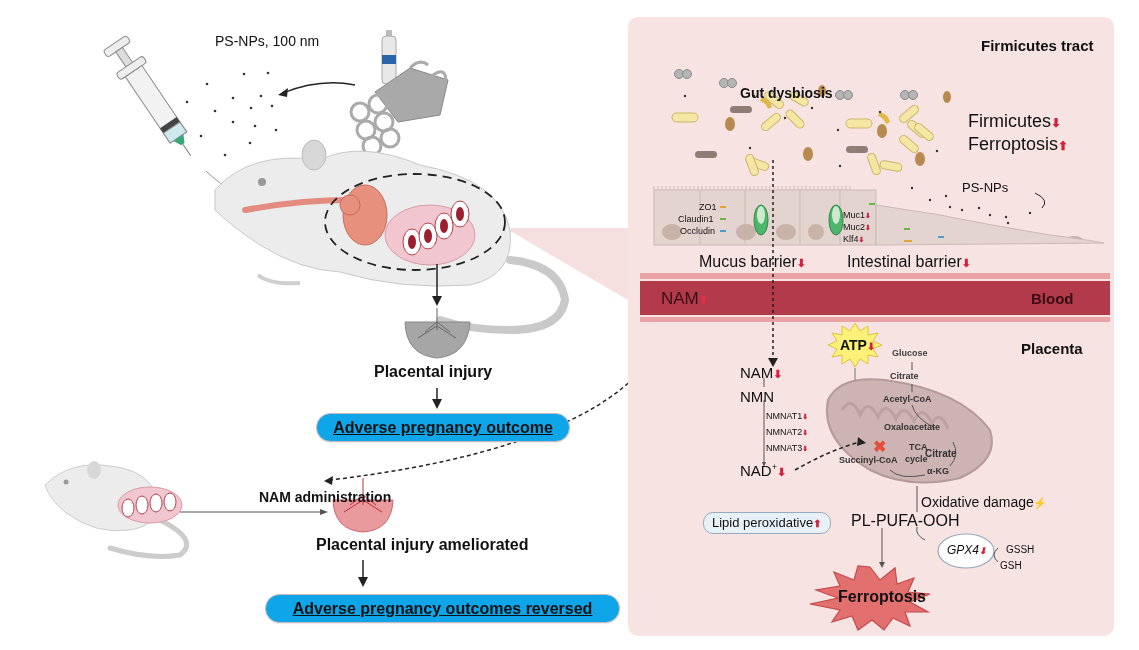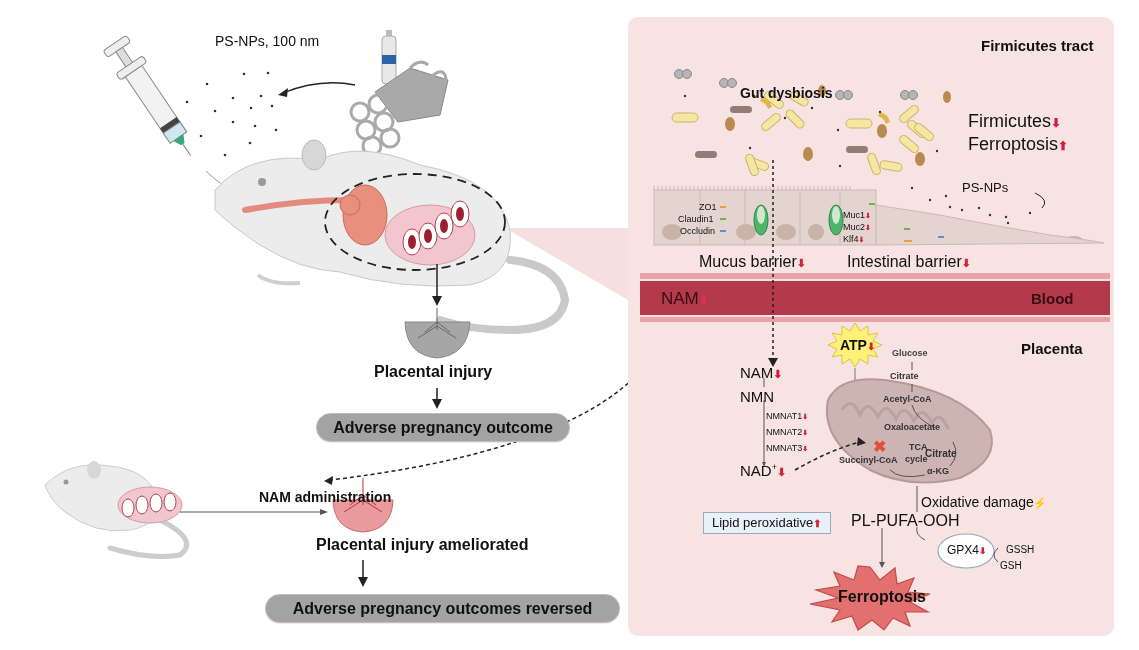--- a/index.html
+++ b/index.html
@@ -2,22 +2,22 @@
 <html><head>
 <meta charset="utf-8">
 <style>
   html, body { margin:0; padding:0; background:#ffffff; }
   body { width:1139px; height:650px; position:relative; overflow:hidden;
          font-family:"Liberation Sans", sans-serif; color:#111; }
   svg.layer { position:absolute; left:0; top:0; }
   .lbl { position:absolute; white-space:nowrap; line-height:1; }
   .bold { font-weight:bold; }
   .pill { position:absolute; border:1.5px solid #c9b8c4; border-radius:16px;
-          background:#a3a3a3; font-weight:bold; text-align:center; white-space:nowrap;
-          box-shadow: 0 1px 1px rgba(0,0,0,0.08); }
+          background:#0ea5e9; font-weight:bold; text-align:center; white-space:nowrap;
+          box-shadow: 0 1px 1px rgba(0,0,0,0.08); text-decoration: underline; }
   .panel { position:absolute; left:628px; top:17px; width:486px; height:619px;
            background:#f7e3e2; border-radius:10px; }
   .arr-dn { color:#d4203c; font-weight:bold; }
   .arr-up { color:#d4203c; font-weight:bold; }
 </style>
 </head>
 <body>
 
 <svg class="layer" width="1139" height="650">
 
@@ -347,20 +347,20 @@
 <div class="lbl bold" style="left:883px;top:395px;font-size:9px;color:#333;">Acetyl-CoA</div>
 <div class="lbl bold" style="left:855px;top:423px;font-size:9px;color:#333;padding-left:29px;">Oxaloacetate</div>
 <div class="lbl bold" style="left:925px;top:449px;font-size:10px;color:#333;">Citrate</div>
 <div class="lbl bold" style="left:909px;top:443px;font-size:9px;color:#333;">TCA</div>
 <div class="lbl bold" style="left:905px;top:455px;font-size:9px;color:#333;">cycle</div>
 <div class="lbl bold" style="left:839px;top:456px;font-size:9px;color:#333;">Succinyl-CoA</div>
 <div class="lbl bold" style="left:927px;top:467px;font-size:9px;color:#333;">α-KG</div>
 
 <div class="lbl" style="left:921px;top:495px;font-size:14px;"><span>Oxidative damage</span><span style="color:#e8a23a;font-size:11px;">⚡</span></div>
 
-<div class="lbl" style="left:703px;top:512px;height:20px;line-height:20px;padding:0 8px;font-size:13px;border:1.3px solid #9aa9bb;border-radius:0;background:#e8f1f8;"><span>Lipid peroxidative</span><span class="arr-up" style="font-size:10px;">⬆</span></div>
+<div class="lbl" style="left:703px;top:512px;height:20px;line-height:20px;padding:0 8px;font-size:13px;border:1.3px solid #9aa9bb;border-radius:10px;background:#e8f1f8;"><span>Lipid peroxidative</span><span class="arr-up" style="font-size:10px;">⬆</span></div>
 <div class="lbl" style="left:851px;top:513px;font-size:16px;">PL-PUFA-OOH</div>
 
-<div class="lbl" style="left:947px;top:544px;font-size:12px;"><span>GPX4</span><span class="arr-dn" style="font-size:9px;">⬇</span></div>
+<div class="lbl" style="left:947px;top:544px;font-size:12px;font-style:italic;"><span>GPX4</span><span class="arr-dn" style="font-size:9px;">⬇</span></div>
 <div class="lbl" style="left:1006px;top:545px;font-size:10px;">GSSH</div>
 <div class="lbl" style="left:1000px;top:561px;font-size:10px;">GSH</div>
 
 <div class="lbl bold" style="left:838px;top:589px;font-size:16px;">Ferroptosis</div>
 
 </body></html>

